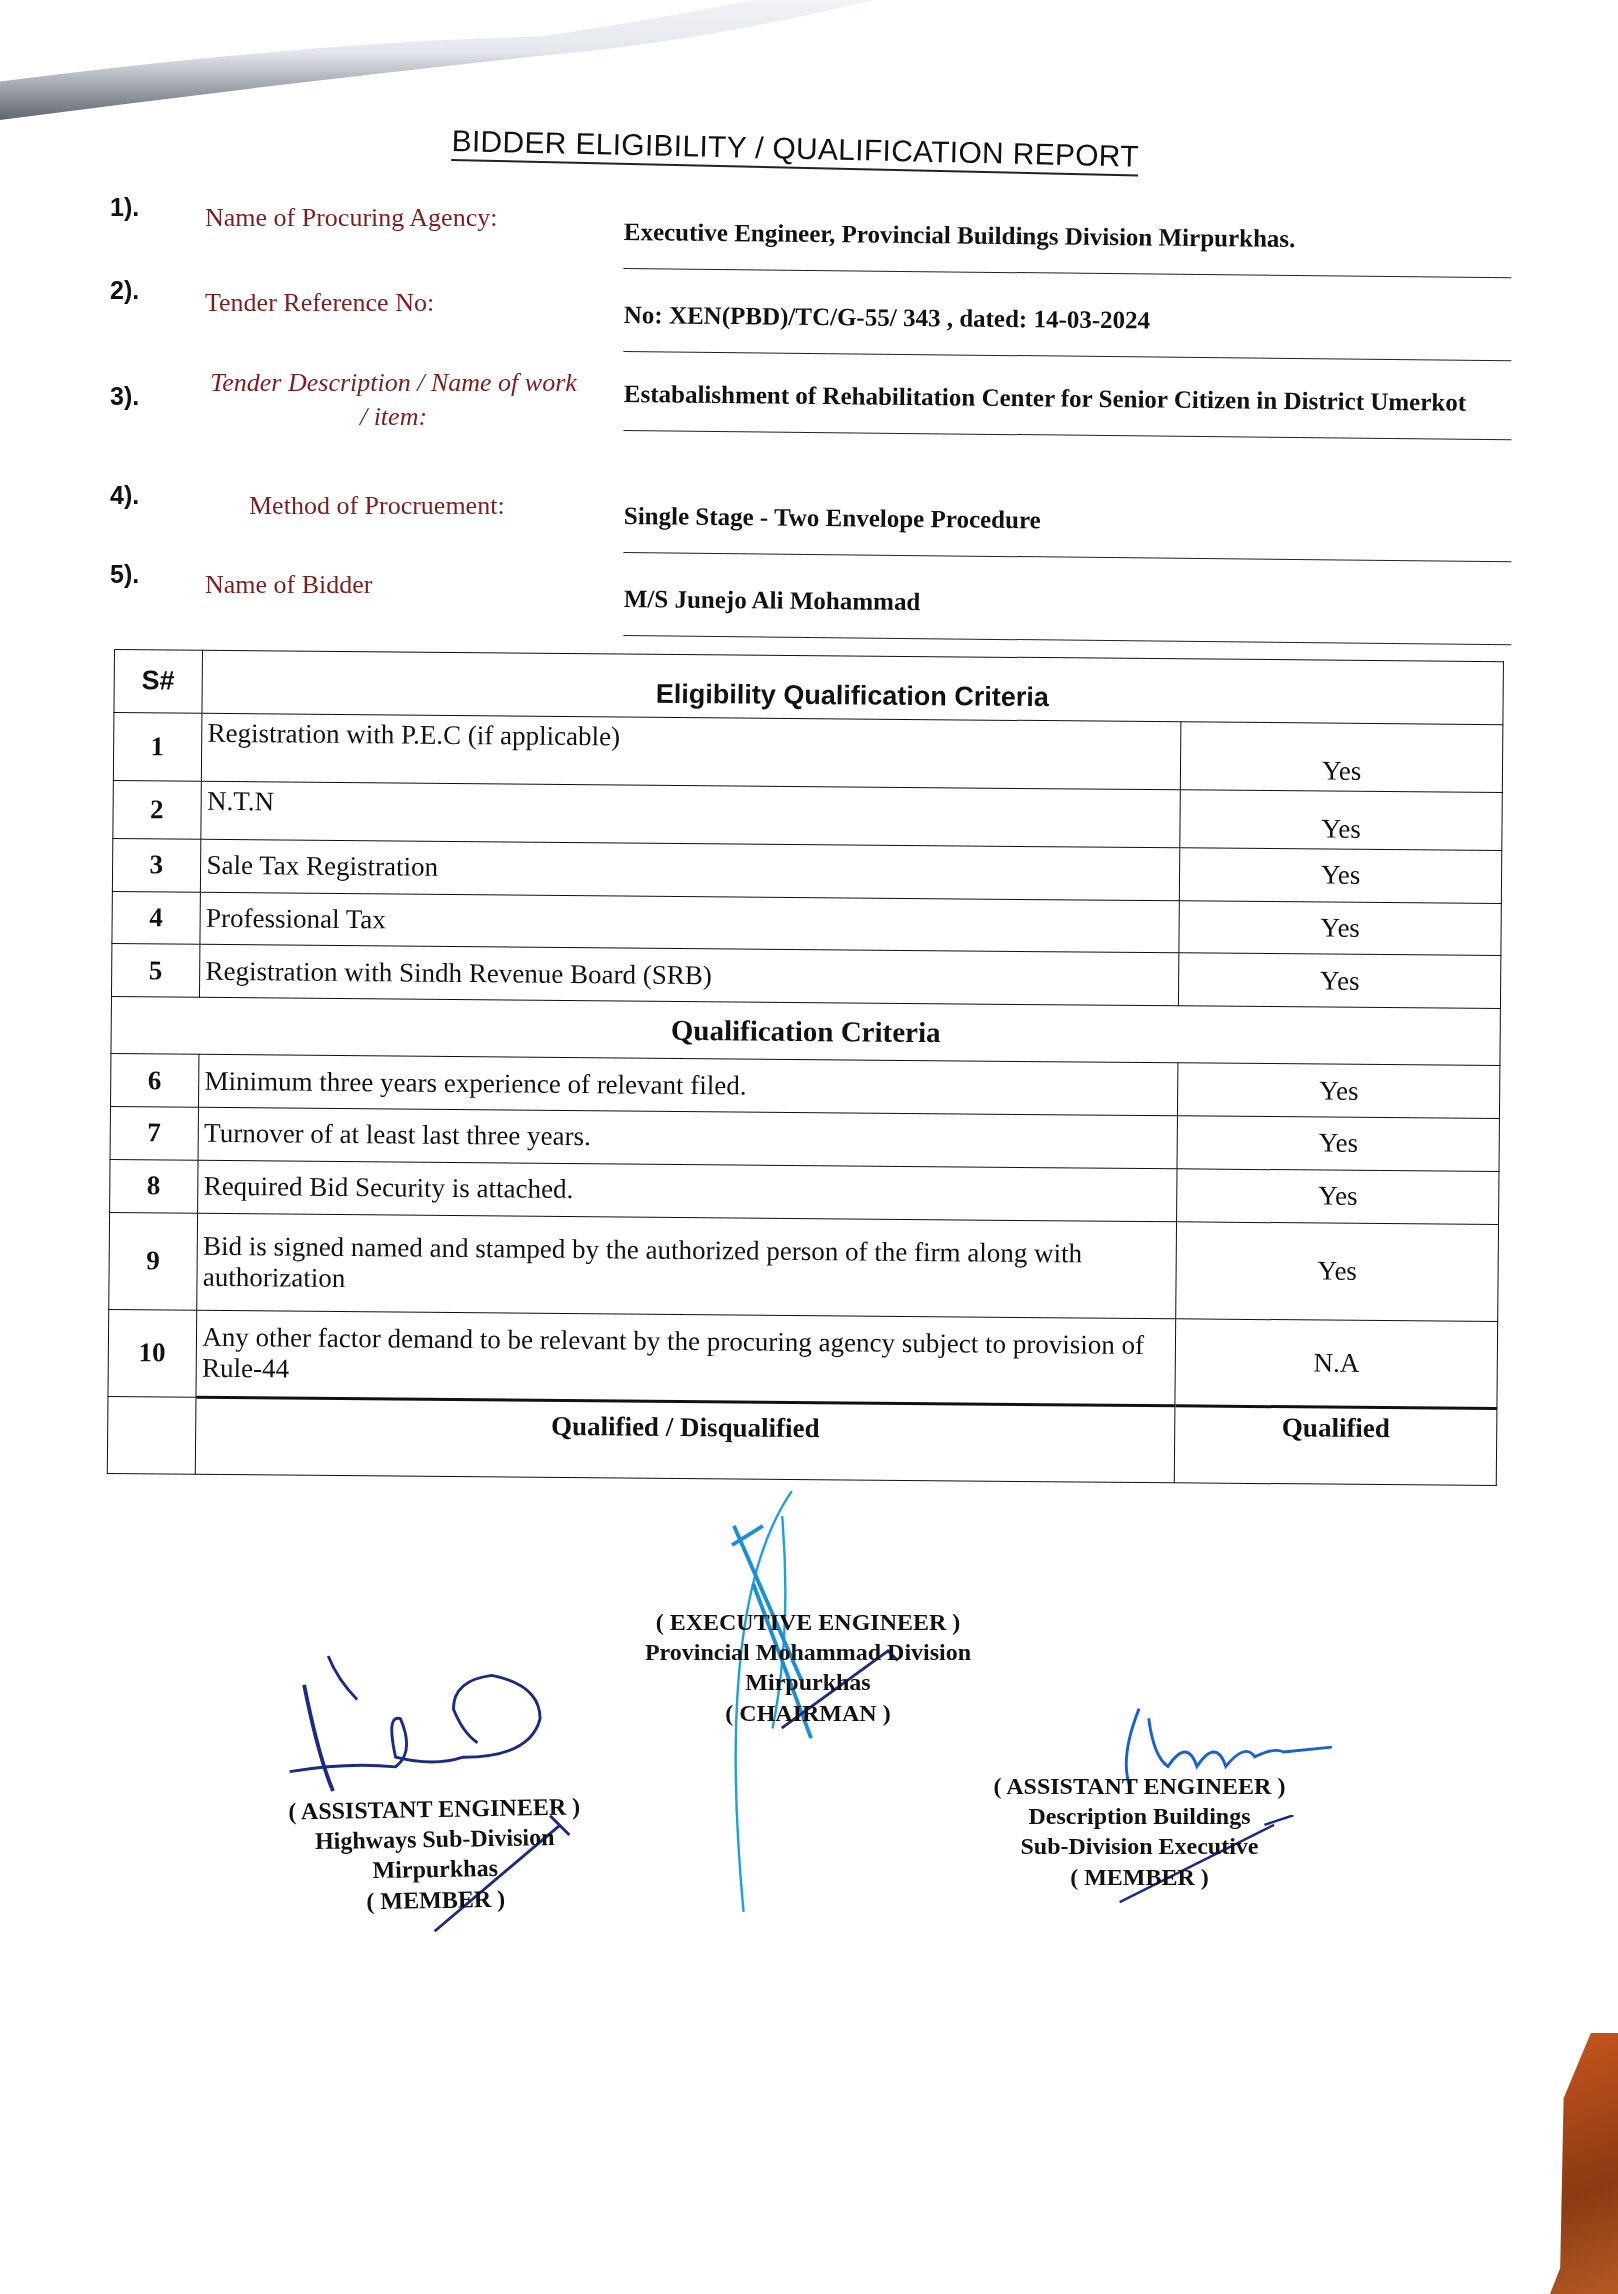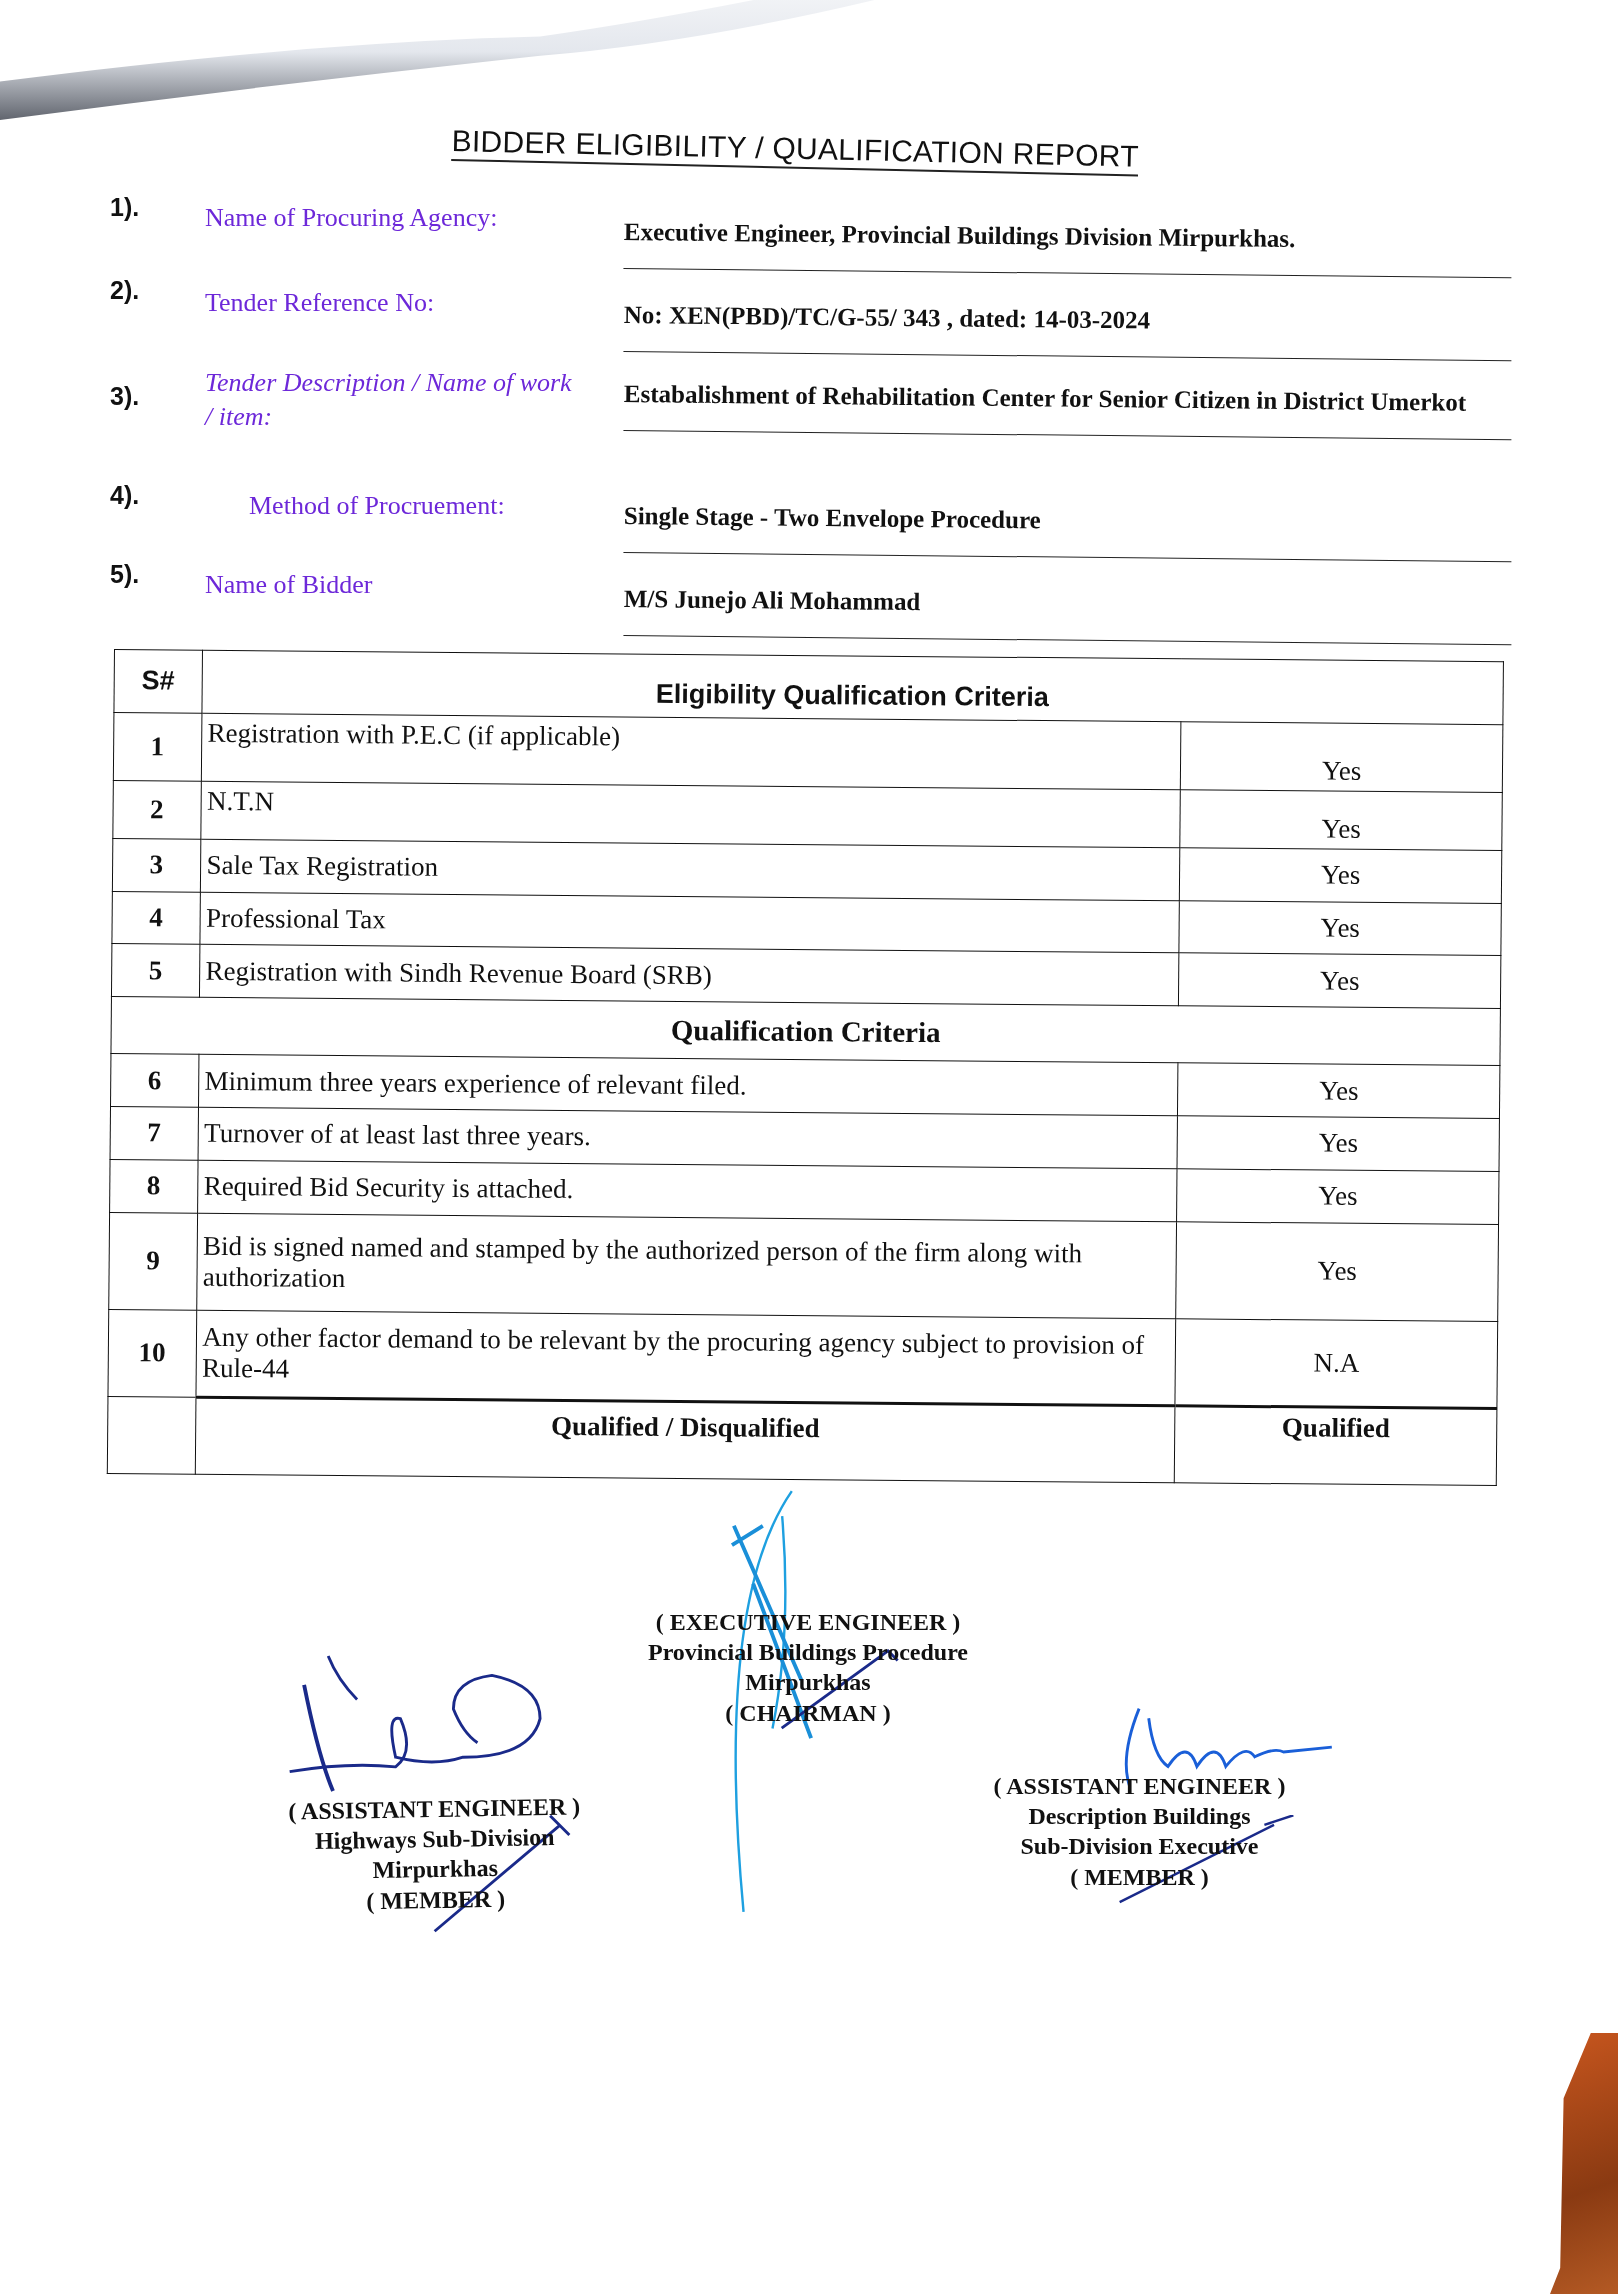--- a/index.html
+++ b/index.html
@@ -21,21 +21,21 @@
     }
     .title {
       position: absolute; left: 452px; top: 124px;
       font-family: "Liberation Sans", sans-serif;
       font-size: 30px; letter-spacing: 0.3px;
       transform: rotate(1.3deg); transform-origin: left top;
       border-bottom: 2.9px solid #222; padding-bottom: 1px;
     }
     .info-row { position: absolute; left: 0; width: 1618px; font-size: 26px; }
     .info-row .num { position: absolute; left: 110px; font-family: "Liberation Sans", sans-serif; font-weight: bold; font-size: 25px; }
-    .info-row .lbl { position: absolute; left: 205px; color: #6d28d9; line-height: 1.3; }
+    .info-row .lbl { position: absolute; left: 205px; color: #7f1d1d; line-height: 1.3; text-align: center; }
     .info-row .val {
       position: absolute; left: 624px; width: 888px;
       font-weight: bold; font-size: 25px; line-height: 1.25;
       padding-bottom: 21px; border-bottom: 1.9px solid #222;
       transform: rotate(0.6deg); transform-origin: left top;
     }
     .table-wrap {
       position: absolute; left: 114px; top: 649px; width: 1390px;
       transform: rotate(0.5deg); transform-origin: left top;
     }
@@ -183,21 +183,21 @@
 
 <svg class="sig" style="left:1110px;top:1699px;" width="222" height="106" viewBox="0 0 230 110">
   <path d="M30 10 Q10 60 20 90 M40 20 Q45 60 60 70 Q80 40 90 70 Q110 40 120 70 Q140 45 150 60 Q170 50 180 55 L230 50" stroke="#1a5fd8" stroke-width="3" fill="none"></path>
 </svg>
 <svg class="sig" style="left:1110px;top:1815px;" width="193" height="97" viewBox="0 0 200 100">
   <path d="M10 90 L170 10 M160 10 L190 0" stroke="#1a2a8a" stroke-width="2.5" fill="none"></path>
 </svg>
 
 <div class="sig-block" style="left:615px;top:1607px;width:386px;">
   <div>( EXECUTIVE ENGINEER )</div>
-  <div>Provincial Buildings Procedure</div>
+  <div>Provincial Mohammad Division</div>
   <div>Mirpurkhas</div>
   <div>( CHAIRMAN )</div>
 </div>
 <div class="sig-block" style="left:261px;top:1794px;width:348px;transform:rotate(-1deg);">
   <div>( ASSISTANT ENGINEER )</div>
   <div>Highways Sub-Division</div>
   <div>Mirpurkhas</div>
   <div>( MEMBER )</div>
 </div>
 <div class="sig-block" style="left:985px;top:1771px;width:309px;">

